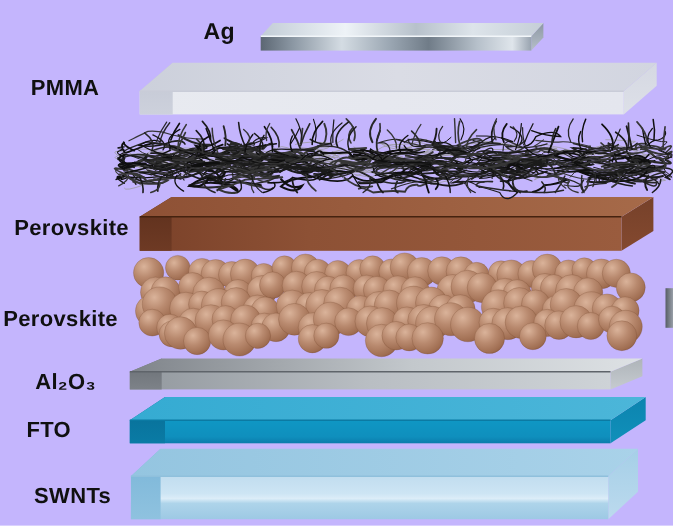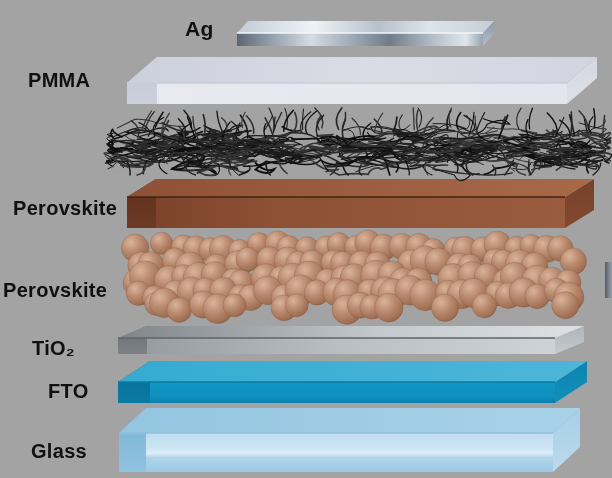--- a/index.html
+++ b/index.html
@@ -1,17 +1,17 @@
 <!DOCTYPE html>
 <html><head>
 <meta charset="utf-8">
 <style>
   html,body{margin:0;padding:0;background:#ffffff;}
   body{width:612px;height:478px;overflow:hidden;}
-  .stage{position:relative;width:612px;height:478px;background:#a3a3a3;
+  .stage{position:relative;width:612px;height:478px;background:#c4b5fd;
          font-family:"Liberation Sans","DejaVu Sans",sans-serif;}
   #diagram{position:absolute;left:0;top:0;}
   .lbl{position:absolute;font-weight:700;font-size:20px;line-height:22px;
        color:#101010;letter-spacing:0.3px;white-space:nowrap;}
   .lbl-ag{font-size:21px;}
 </style>
 </head>
 <body>
 
 <div class="stage">
@@ -795,16 +795,16 @@
         <polygon points="237,33 483,33 494,21 248,21" fill="url(#agT)"></polygon>
         <line x1="237" y1="33" x2="483" y2="33" stroke="#f2f6f9" stroke-width="1.3"></line>
       </g>
       <rect x="605" y="262" width="7" height="36" fill="url(#markG)"></rect>
     </svg>
 
   <div class="lbl lbl-ag" style="left:185px;top:18px">Ag</div>
   <div class="lbl" style="left:28px;top:69px">PMMA</div>
   <div class="lbl" style="left:13px;top:197px">Perovskite</div>
   <div class="lbl" style="left:3px;top:279px">Perovskite</div>
-  <div class="lbl" style="left:32px;top:337px">TiO₂</div>
-  <div class="lbl" style="left:48px;top:380px">FTO</div>
-  <div class="lbl" style="left:31px;top:440px">Glass</div>
+  <div class="lbl" style="left:32px;top:337px">Al₂O₃</div>
+  <div class="lbl" style="left:24px;top:380px">FTO</div>
+  <div class="lbl" style="left:31px;top:440px">SWNTs</div>
 </div>
 
 </body></html>

